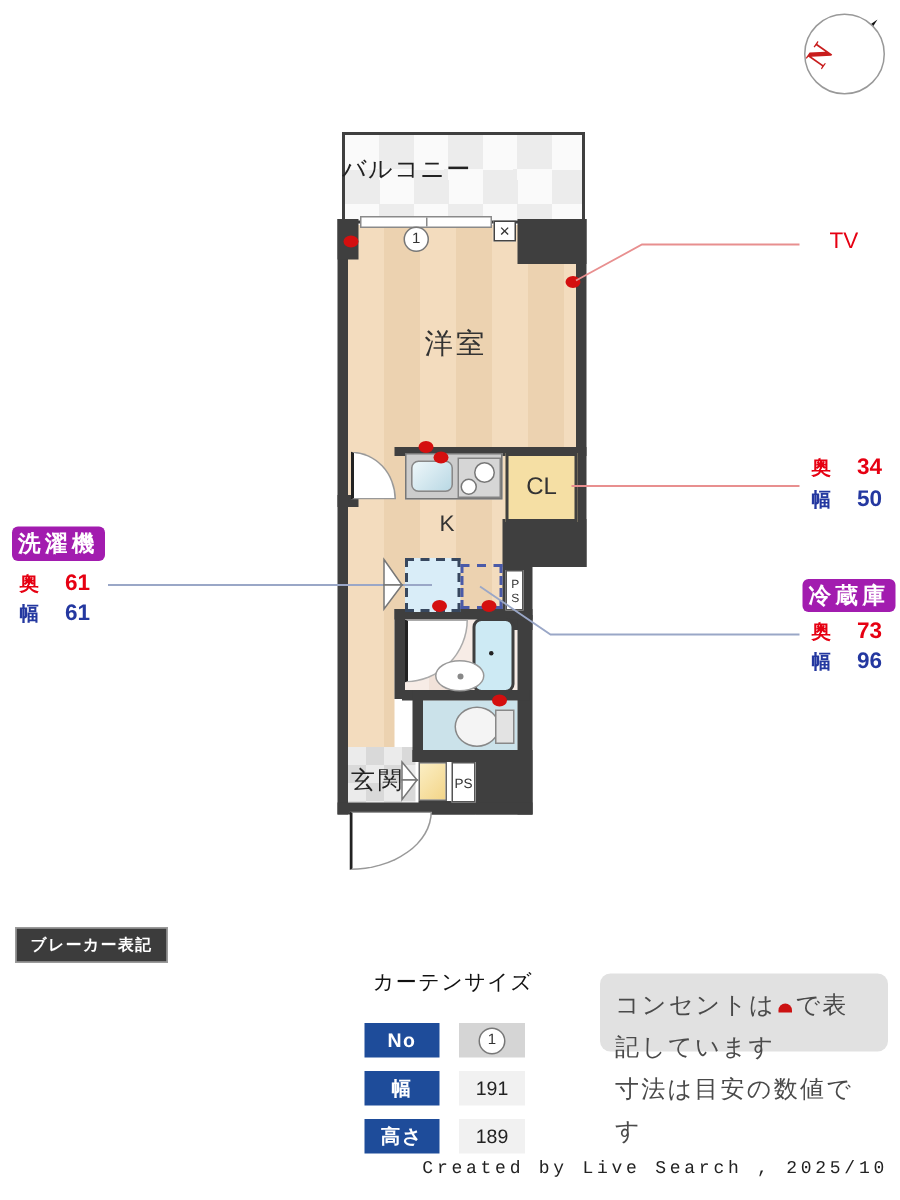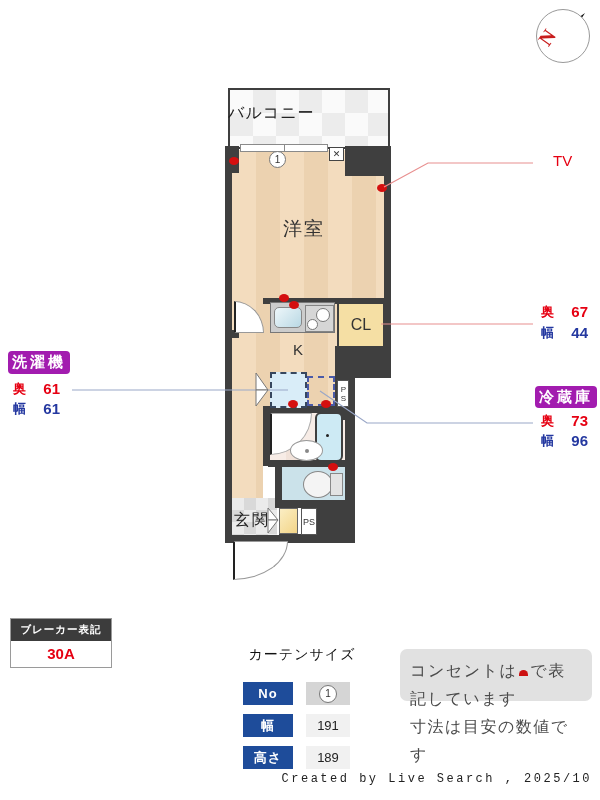--- a/index.html
+++ b/index.html
@@ -206,25 +206,25 @@
   </g>
 </svg>
 
 <div class="compass"></div>
 <div class="compass-n">N</div>
 
 <div class="tv-label">TV</div>
 
 <div class="dim-row red-t" style="left:541px;top:303px;">
   <span class="lbl">奥</span>
-  <span>67</span>
+  <span>34</span>
 </div>
 <div class="dim-row blue-t" style="left:541px;top:324px;">
   <span class="lbl">幅</span>
-  <span>44</span>
+  <span>50</span>
 </div>
 
 <div class="badge" style="left:535px;top:386px;width:62px;height:22px;">冷蔵庫</div>
 <div class="dim-row red-t" style="left:541px;top:412px;">
   <span class="lbl">奥</span>
   <span>73</span>
 </div>
 <div class="dim-row blue-t" style="left:541px;top:432px;">
   <span class="lbl">幅</span>
   <span>96</span>
@@ -235,21 +235,20 @@
   <span class="lbl">奥</span>
   <span>61</span>
 </div>
 <div class="dim-row blue-t" style="left:13px;top:400px;">
   <span class="lbl">幅</span>
   <span>61</span>
 </div>
 
 <div class="breaker">
   <div class="hd">ブレーカー表記</div>
-  <div class="bd">30A</div>
 </div>
 
 <div class="curtain-title">カーテンサイズ</div>
 
 <div class="c-row" style="left:243px;top:682px;">
   <div class="c-lbl">No</div>
   <div class="c-val first">
     <div class="circ">1</div>
   </div>
 </div>

